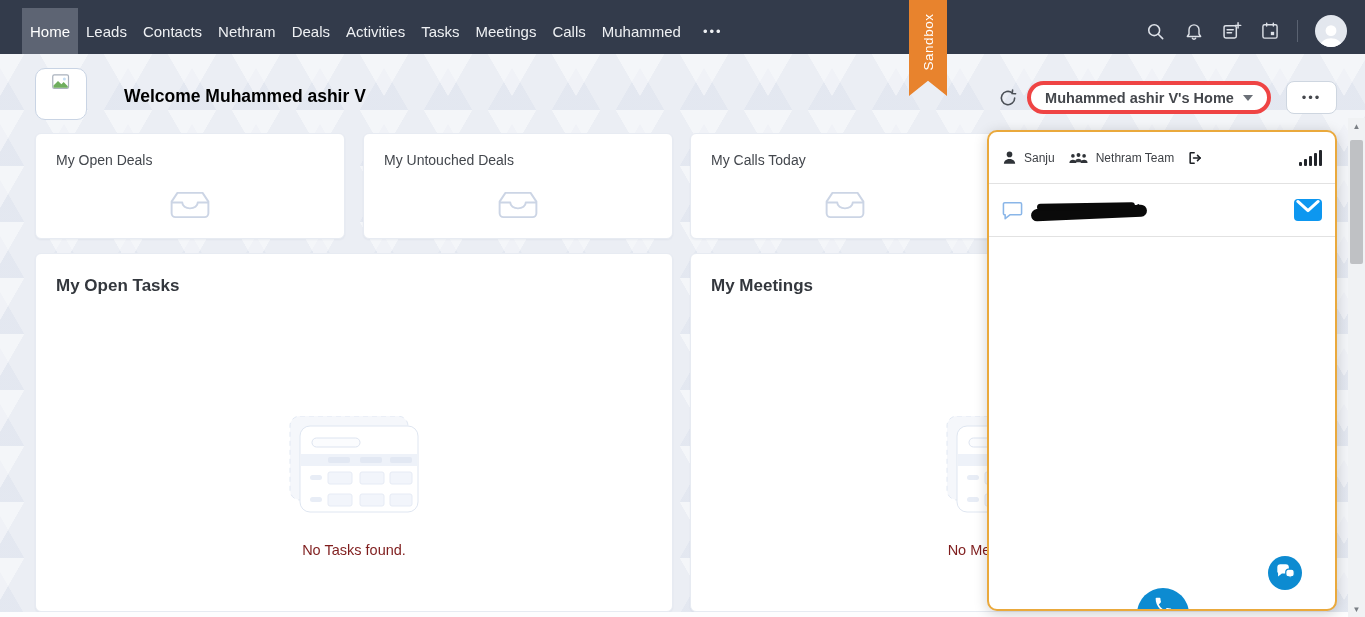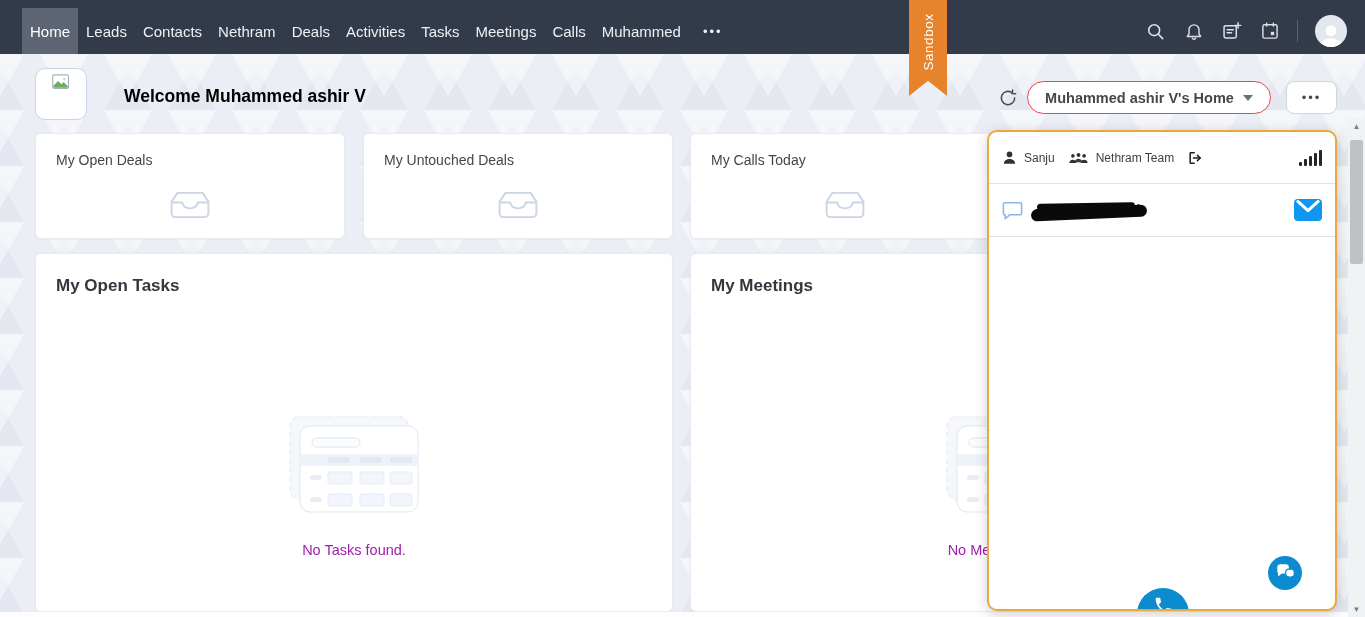--- a/index.html
+++ b/index.html
@@ -42,37 +42,37 @@
 
   
   .welcome-box { position:absolute; left:35px; top:68px; width:52px; height:52px;
     background:#fff; border:1px solid #c9d4e4; border-radius:10px;
     display:flex; justify-content:center; padding-top:5px; }
   .welcome-title { position:absolute; left:108px; top:86px; font-size:17.5px;
     font-weight:bold; color:#000000;margin-left:16px; }
   .refresh-btn { position:absolute; left:998px; top:88px; width:20px; height:20px;
     color:#4a4f56; cursor:pointer; }
   .home-select { position:absolute; left:1027px; top:81px; width:244px; height:33px;
-    background:#fff; border:1px solid #ef4444; border-radius:17px;
+    background:#fff; border:4px solid #ef4444; border-radius:17px;
     display:flex; align-items:center; justify-content:center; gap:9px;
     font-size:14.5px; font-weight:bold; color:#44474c; cursor:pointer; }
   .hdr-more { position:absolute; left:1286px; top:81px; width:51px; height:33px;
     background:#fff; border:1px solid #ced6e0; border-radius:8px;
     display:flex; align-items:center; justify-content:center;
     font-size:13px; letter-spacing:2px; color:#44474c; cursor:pointer; }
 
   
   .card { position:absolute; background:#fff; border:1px solid #e7ebf2;
     border-radius:6px; box-shadow:0 1px 2px rgba(40,60,100,.05); }
   .card-title-sm { padding:18px 20px 0; font-size:14px; color:#43474d; }
   .card-title-lg { padding:22px 20px 0; font-size:17px; font-weight:bold; color:#33373d; }
   .tray-wrap { position:absolute; left:50%; top:56px; transform:translateX(-50%); }
   .empty-illustration { position:absolute; left:50%; top:162px; transform:translateX(-50%); }
   .empty-text { position:absolute; left:0; right:0; top:288px; text-align:center;
-    font-size:14.5px; color:#a21caf; }
+    font-size:14.5px; color:#7f1d1d; }
 
   
   .widget { position:absolute; left:987px; top:130px; width:350px; height:481px;
     background:#fff; border:2px solid #eaa93c; border-radius:10px; z-index:50;
     box-shadow:0 3px 14px rgba(0,0,0,.18); overflow:hidden; }
   .w-header { height:51px; display:flex; align-items:center; gap:7px; padding:0 13px; }
   .w-name { font-size:12px; color:#3c3f44; }
   .w-divider { height:1px; background:#e2e2e2; }
   .w-row2 { height:52px; display:flex; align-items:center; padding:0 13px; }
   .signal { margin-left:auto; display:flex; align-items:flex-end; gap:2px; }

